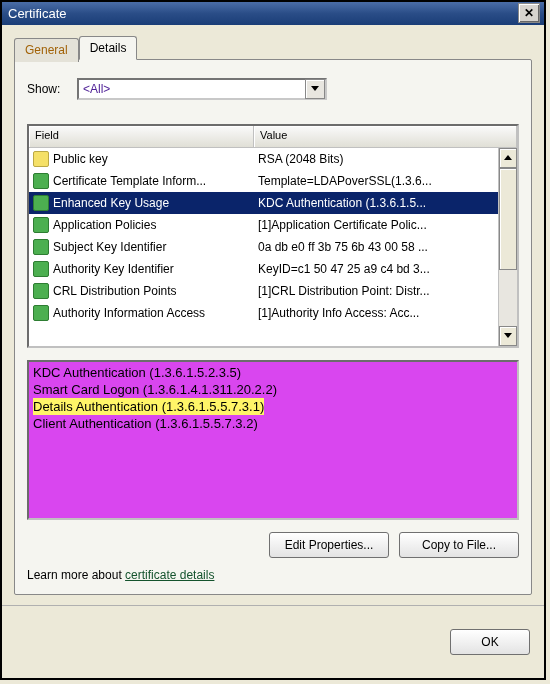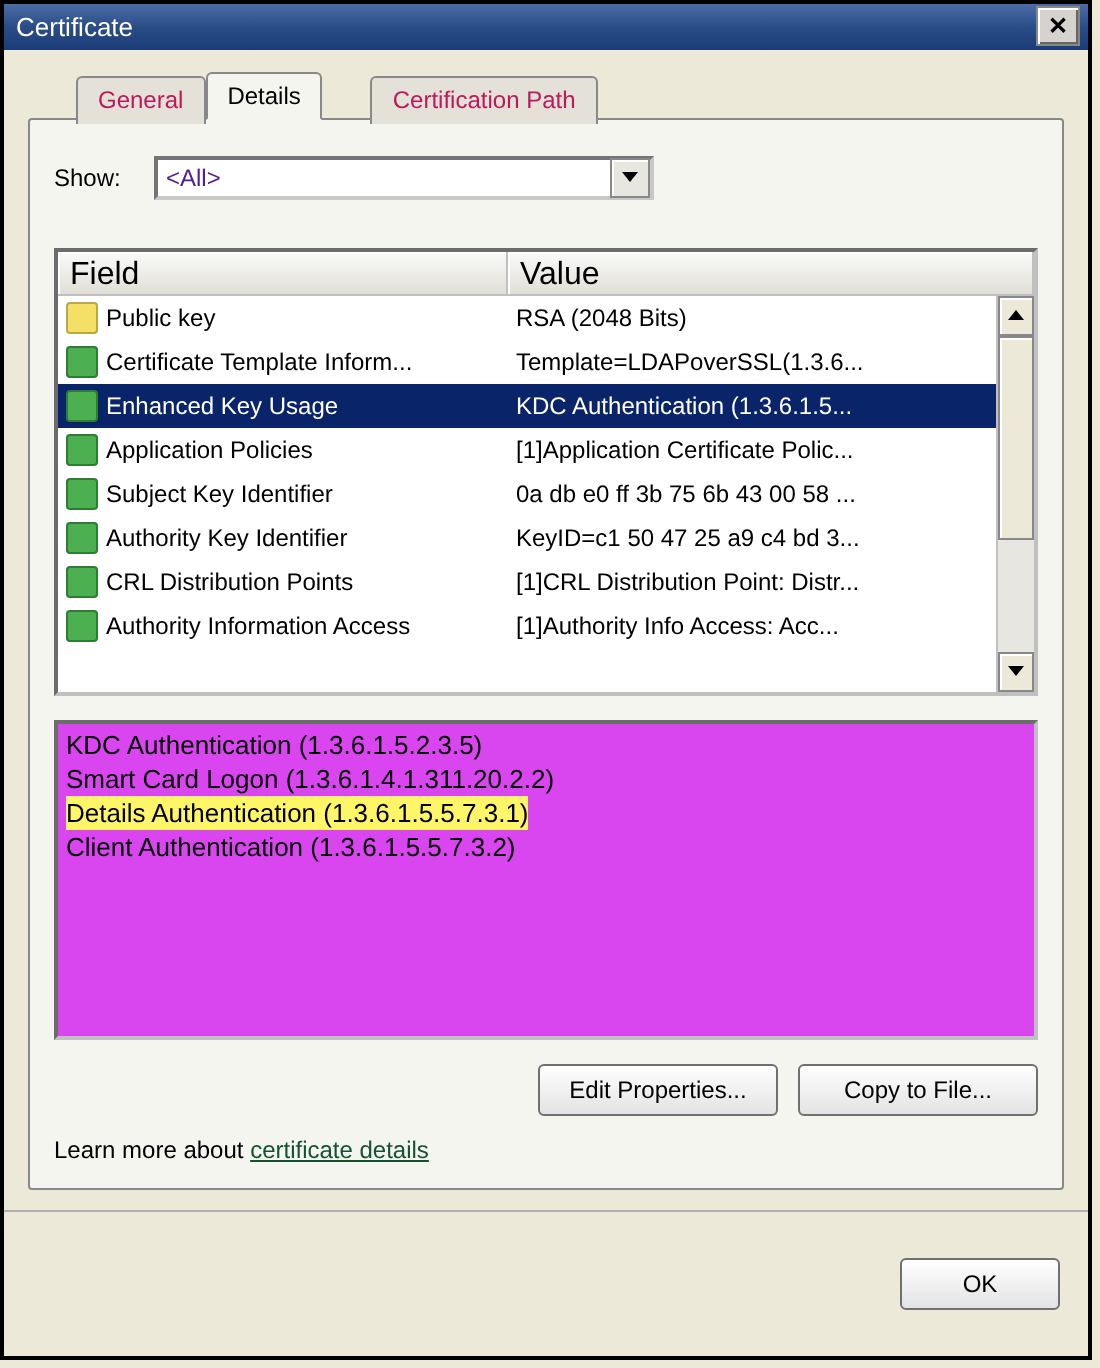--- a/index.html
+++ b/index.html
@@ -69,23 +69,22 @@
     padding: 4px 10px;
     font-size: 12px;
     margin-right: 0px;
     border-top-left-radius: 3px;
     border-top-right-radius: 3px;
     cursor: pointer;
     position: relative;
   }
   .tab.inactive {
     background: #e4e2d8;
-    color: #be185d;
+    color: #a16207;
     top: 2px;
-    margin-left: 24px;
   }
   .tab.active {
     background: #f5f5f0;
     border-bottom: 1px solid #f5f5f0;
     z-index: 3;
     top: 0;
   }
   .tab-panel {
     flex: 1;
     border: 1px solid #888;
@@ -147,21 +146,21 @@
     display: flex;
     background: #ece9d8;
     height: 22px;
     flex-shrink: 0;
   }
   .lh-col {
     border-right: 1px solid #c0c0c0;
     border-bottom: 1px solid #c0c0c0;
     box-shadow: inset 1px 1px #fff;
     padding: 3px 6px;
-    font-size: 16px;
+    font-size: 11px;
     background: linear-gradient(to bottom, #fafafa, #e0dfd6);
     box-sizing: border-box;
   }
   .lh-field { width: 225px; }
   .lh-value { flex: 1; }
 
   .listview-body-wrap {
     flex: 1;
     display: flex;
     overflow: hidden;
@@ -300,23 +299,20 @@
   </div>
 
   <div class="client">
 
     <div class="tabs">
       <div class="tab inactive">
         <span>General</span>
       </div>
       <div class="tab active">
         <span>Details</span>
-      </div>
-      <div class="tab inactive">
-        <span>Certification Path</span>
       </div>
     </div>
 
     <div class="tab-panel">
 
       <div class="show-row">
         <span class="show-label">Show:</span>
         <div class="combo">
           <span class="combo-text">&lt;All&gt;</span>
           <div class="combo-btn">

